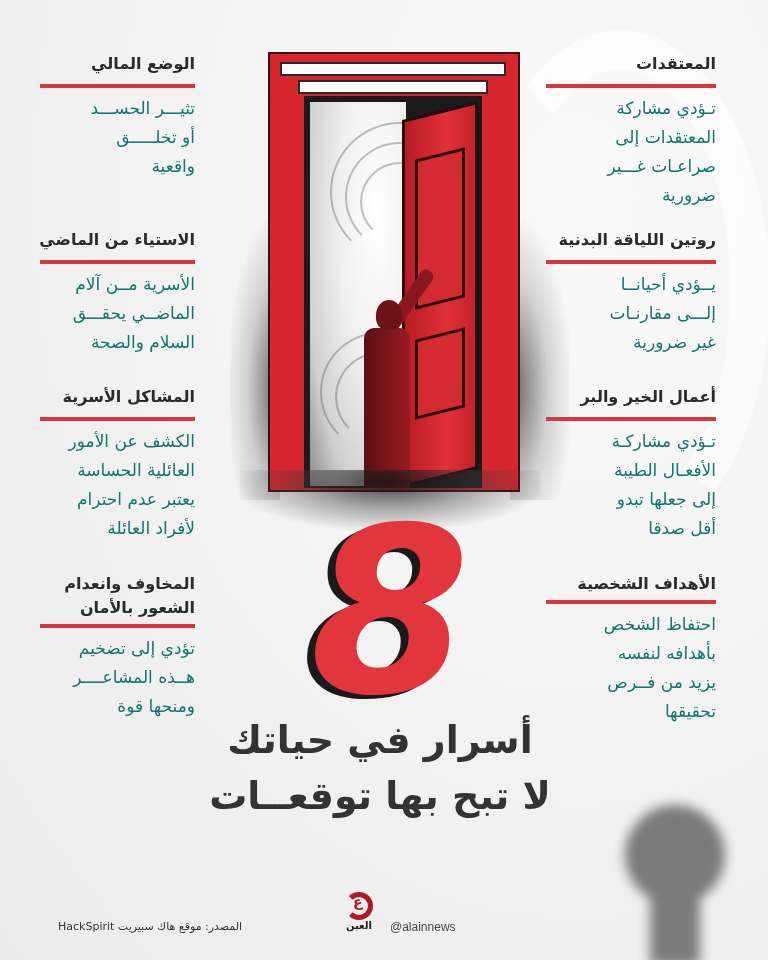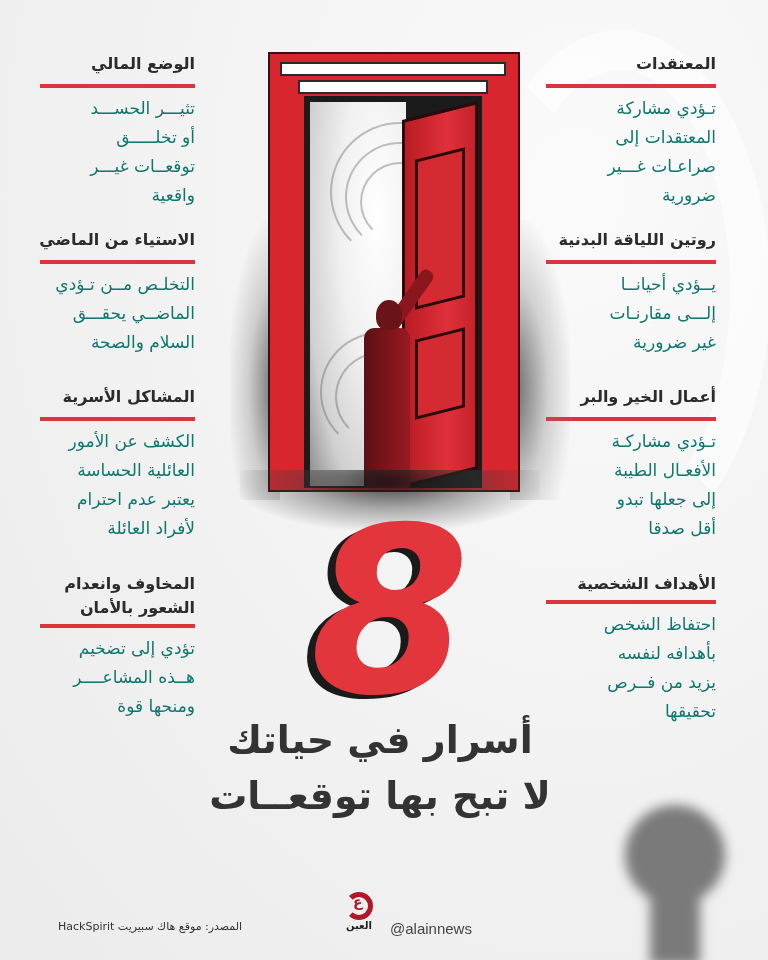--- a/index.html
+++ b/index.html
@@ -77,21 +77,21 @@
   }
 
   .keyhole { position:absolute; left:620px; top:805px; width:110px; height:160px; filter:blur(6px); }
   .keyhole .kh-circle { position:absolute; left:5px; top:0; width:100px; height:100px; border-radius:50%; background:#7a7a7a; }
   .keyhole .kh-stem { position:absolute; left:30px; top:80px; width:50px; height:80px; background:#7a7a7a; }
 
   .logo { position:absolute; left:342px; top:892px; width:34px; height:44px; text-align:center; }
   .logo-ring { width:28px; height:28px; margin:0 auto; border-radius:50%; border:5px solid #b0182a; border-left-color:transparent; position:relative; }
   .logo-ring span { position:absolute; left:3px; top:-3px; font-size:14px; font-weight:bold; color:#b0182a; }
   .logo-text { font-size:10px; font-weight:bold; color:#222; line-height:12px; direction:rtl; }
-  .handle { position:absolute; left:390px; top:920px; font-family:"Liberation Sans", sans-serif; font-size:15px; color:#444; }
+  .handle { position:absolute; left:390px; top:920px; font-family:"Liberation Sans", sans-serif; font-size:12px; color:#444; }
   .source { position:absolute; left:58px; top:920px; direction:rtl; font-size:11px; color:#333; white-space:nowrap; }
 </style>
 </head>
 <body>
 
 <div class="bg-arc"></div>
 
 <div class="block right" style="top:52px;">
   <h3>المعتقدات</h3>
   <div class="rule"></div>
@@ -125,28 +125,27 @@
   <p>بأهدافه لنفسه</p>
   <p>يزيد من فــرص</p>
   <p>تحقيقها</p>
 </div>
 
 <div class="block left" style="top:52px;">
   <h3>الوضع المالي</h3>
   <div class="rule"></div>
   <p>تثيـــر الحســـد</p>
   <p>أو تخلـــــق</p>
-  <p>توقعــات غيـــر</p>
   <p>واقعية</p>
 </div>
 
 <div class="block left" style="top:228px;">
   <h3>الاستياء من الماضي</h3>
   <div class="rule"></div>
-  <p>التخلـص مــن تـؤدي</p>
+  <p>الأسرية مــن آلام</p>
   <p>الماضــي يحقـــق</p>
   <p>السلام والصحة</p>
 </div>
 
 <div class="block left" style="top:385px;">
   <h3>المشاكل الأسرية</h3>
   <div class="rule"></div>
   <p>الكشف عن الأمور</p>
   <p>العائلية الحساسة</p>
   <p>يعتبر عدم  احترام</p>

